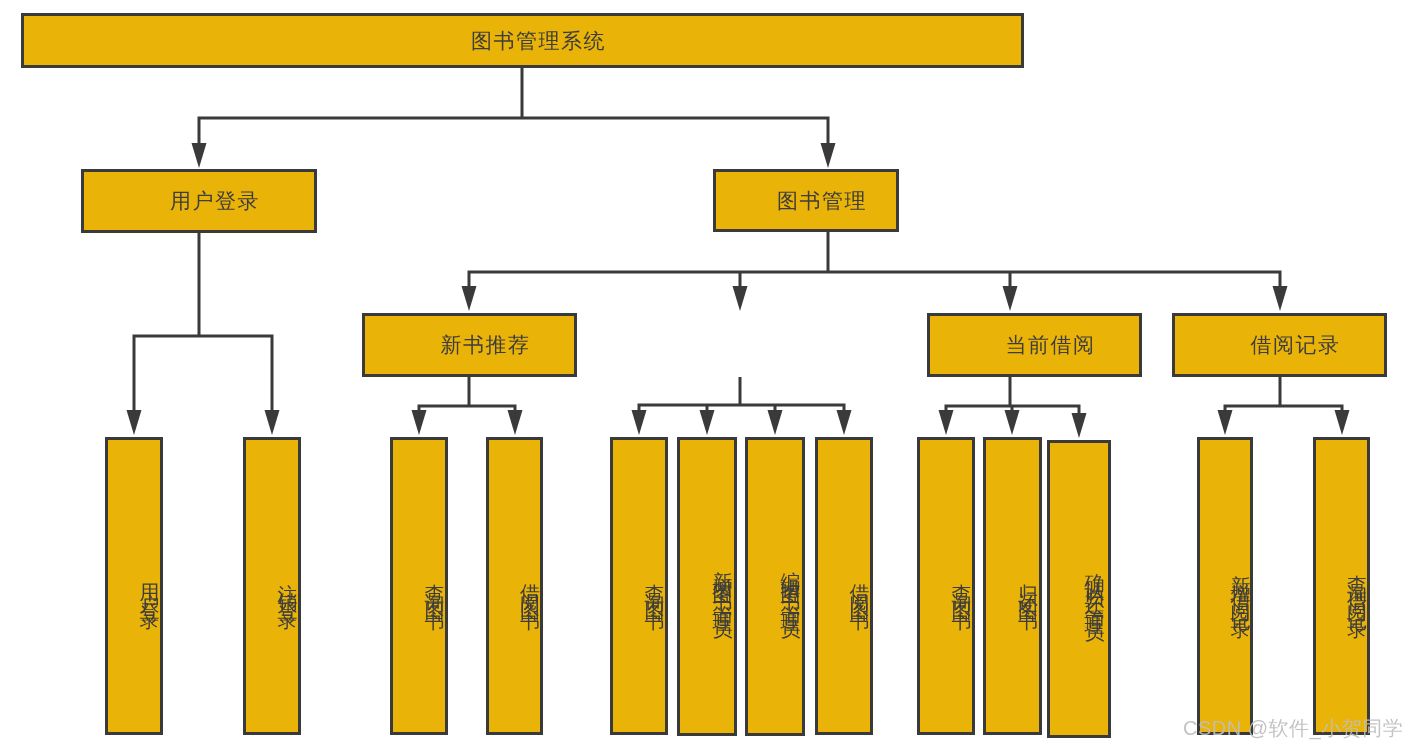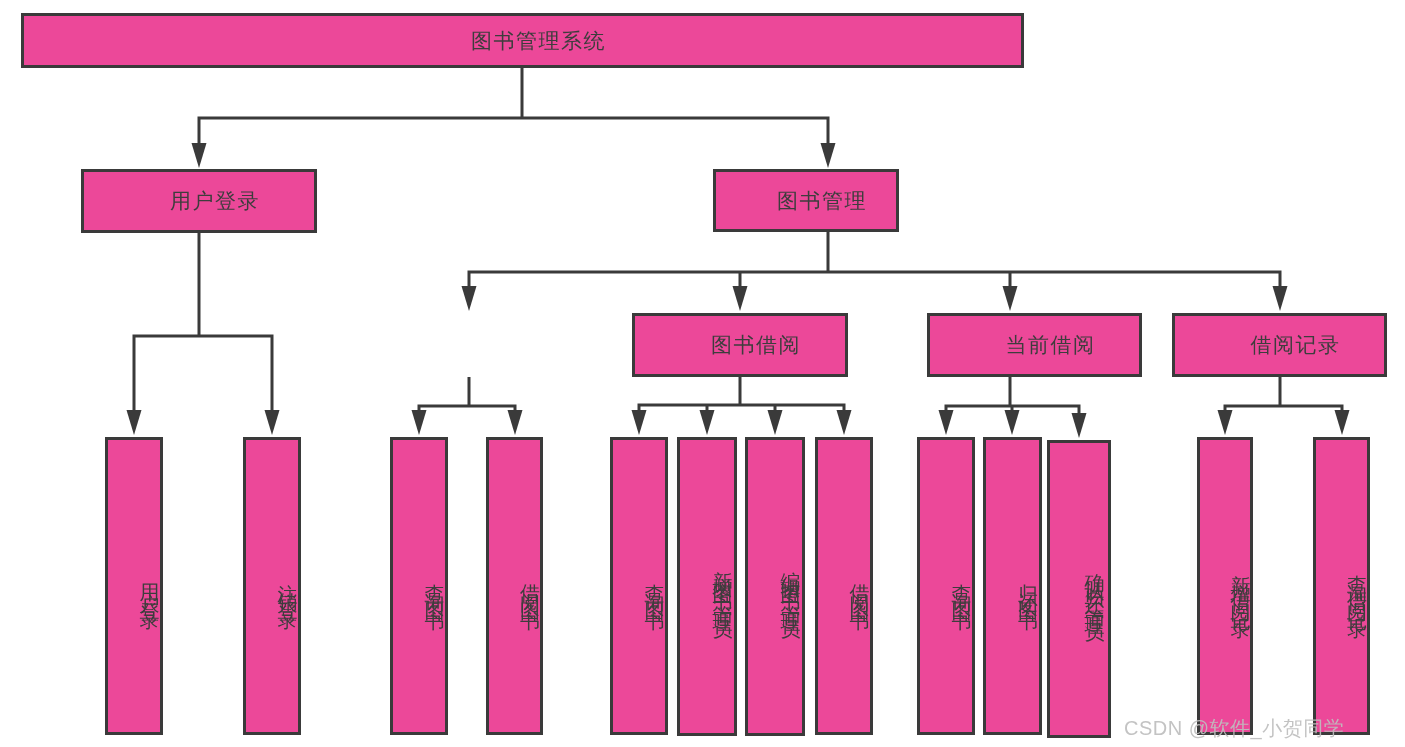--- a/index.html
+++ b/index.html
@@ -17,21 +17,21 @@
   }
   #connectors {
     position: absolute;
     left: 0;
     top: 0;
     z-index: 1;
   }
   .box {
     position: absolute;
     box-sizing: border-box;
-    background: #ec4899;
+    background: #eab308;
     border: 3px solid #3a3a3a;
     display: flex;
     align-items: center;
     justify-content: center;
     color: #3d3d3d;
     z-index: 2;
     padding-left: 32px;
   }
   .hlabel {
     font-size: 21px;
@@ -44,21 +44,21 @@
     font-size: 20px;
     line-height: 1;
     letter-spacing: 9px;
     white-space: nowrap;
   }
   .vlabel.tight {
     letter-spacing: 7px;
   }
   #watermark {
     position: absolute;
-    left: 1124px;
+    left: 1183px;
     top: 715px;
     font-size: 20px;
     color: rgba(190, 190, 190, 0.92);
     letter-spacing: 0.5px;
     white-space: nowrap;
     z-index: 3;
   }
 </style>
 </head>
 <body>
@@ -109,22 +109,22 @@
     <span class="hlabel">图书管理系统</span>
   </div>
 
   <div class="box" style="left:81px;top:169px;width:236px;height:64px;">
     <span class="hlabel">用户登录</span>
   </div>
   <div class="box" style="left:713px;top:169px;width:186px;height:63px;">
     <span class="hlabel">图书管理</span>
   </div>
 
-  <div class="box" style="left:632px;top:313px;width:216px;height:64px;">
-    <span class="hlabel">图书借阅</span>
+  <div class="box" style="left:362px;top:313px;width:215px;height:64px;">
+    <span class="hlabel">新书推荐</span>
   </div>
   <div class="box" style="left:903px;top:313px;width:215px;height:64px;margin-left:24px;">
     <span class="hlabel">当前借阅</span>
   </div>
   <div class="box" style="left:1172px;top:313px;width:215px;height:64px;">
     <span class="hlabel">借阅记录</span>
   </div>
 
   <div class="box" style="left:105px;top:437px;width:58px;height:298px;">
     <span class="vlabel">用户登录</span>

